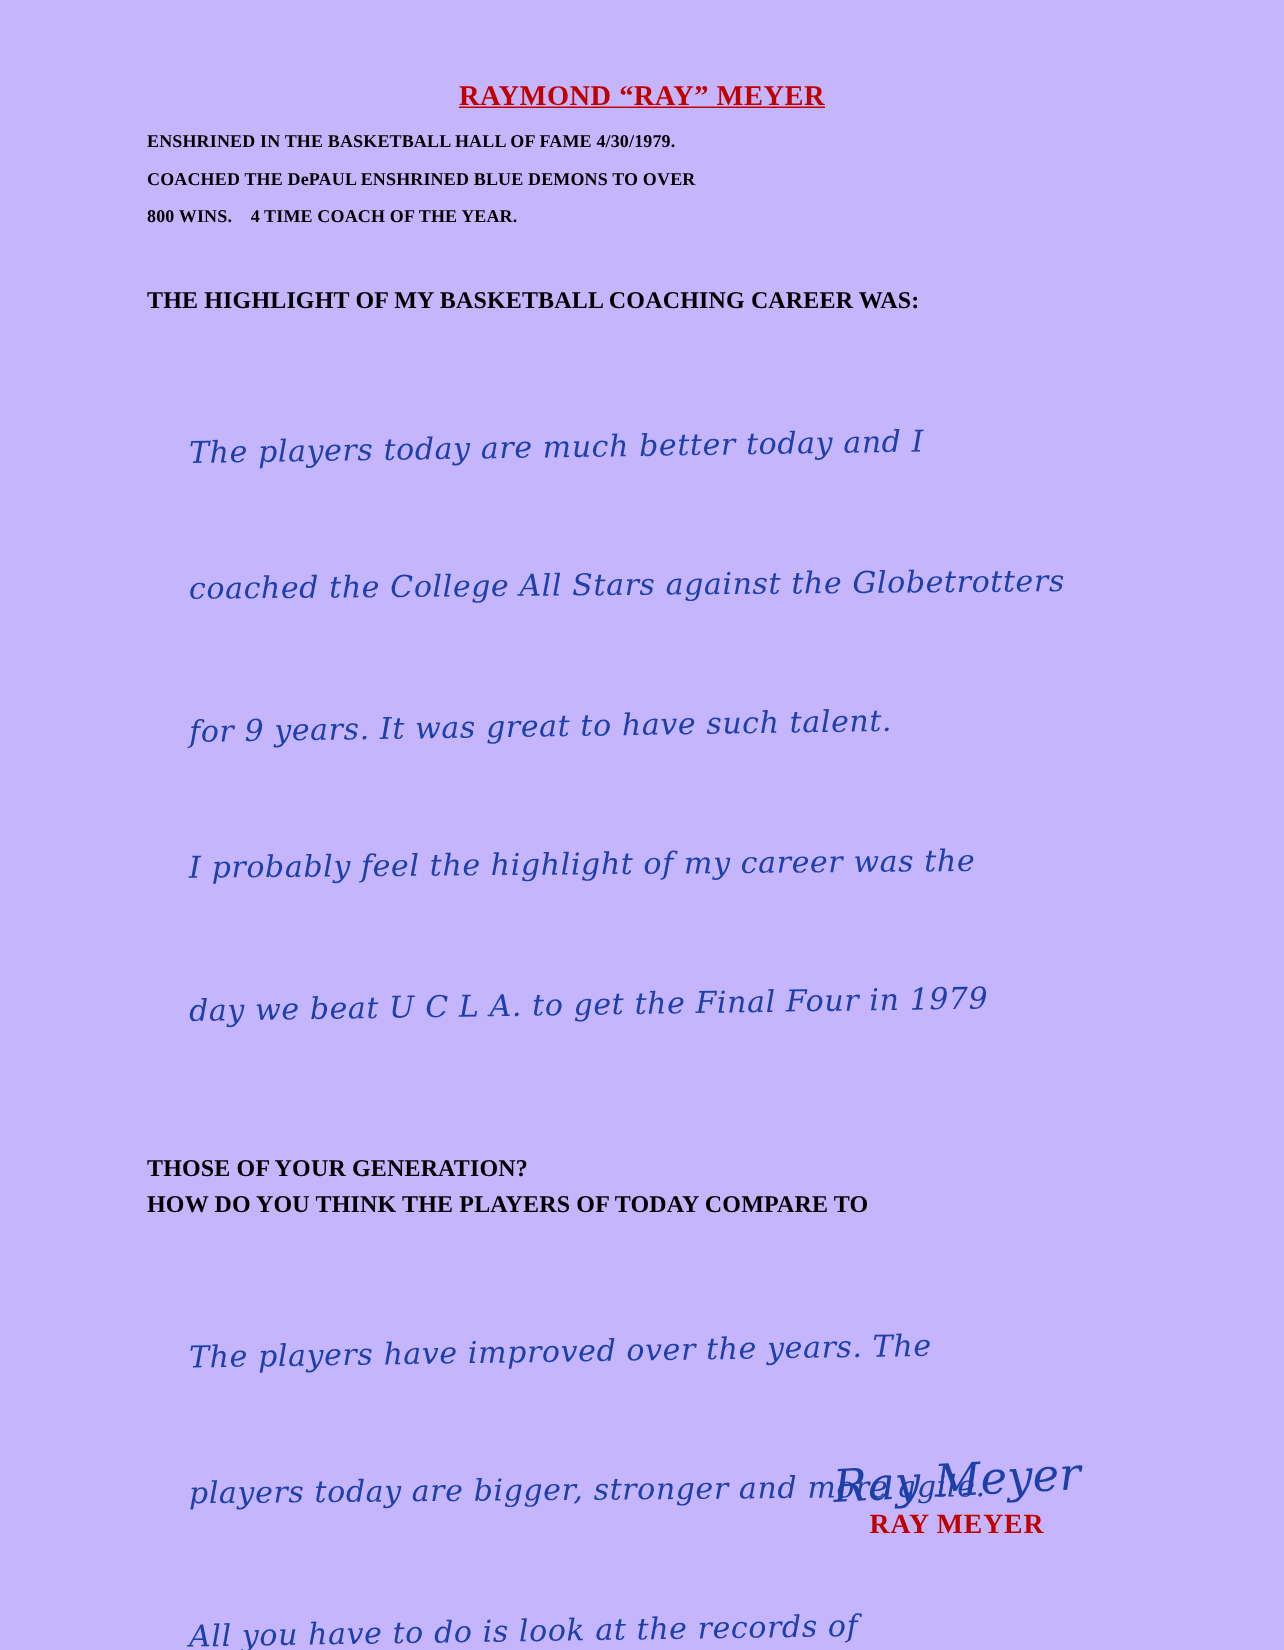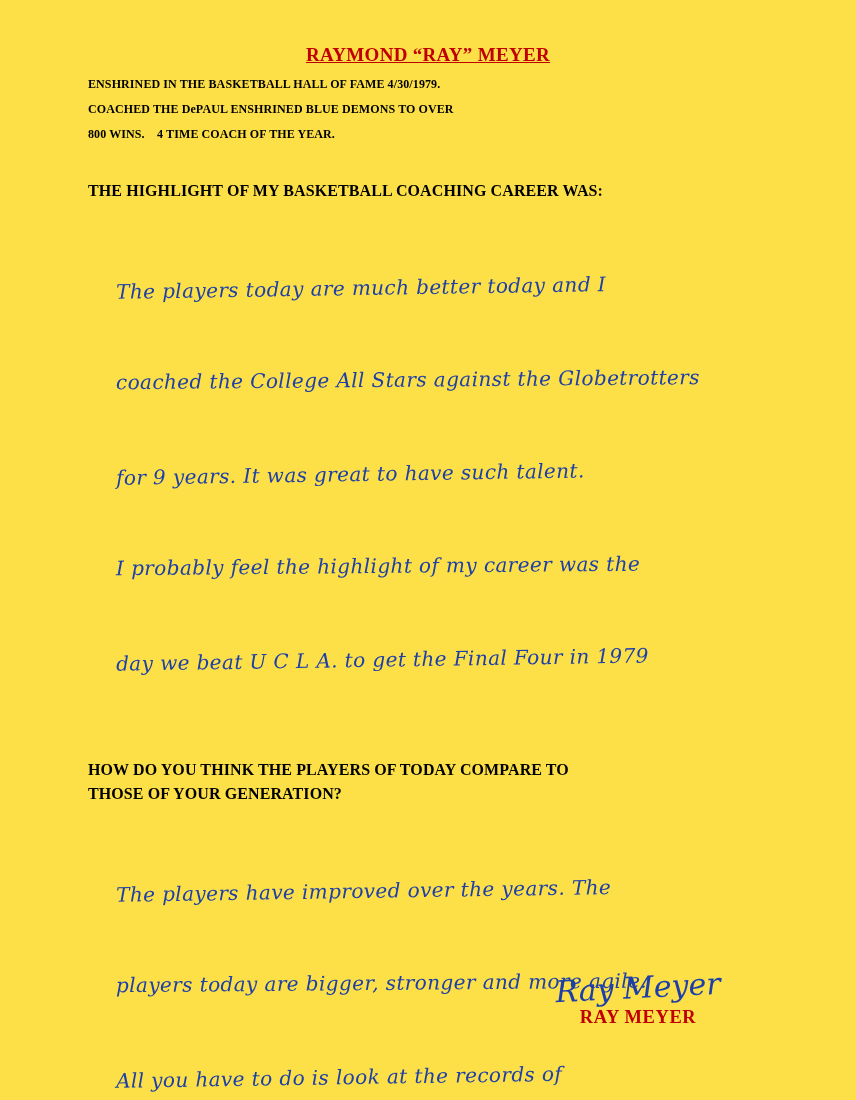--- a/index.html
+++ b/index.html
@@ -11,22 +11,22 @@
     width: 856px;
     height: 1100px;
     position: relative;
     font-family: "Liberation Serif", serif;
     color: #000000;
     overflow: hidden;
   }
   .page {
     position: absolute;
     inset: 0;
-    background: #fde047;
-    padding: 0;
+    background: #c4b5fd;
+    padding: 10px;
   }
 
   
   .doc-title {
     text-align: center;
     color: #c00000;
     font-weight: bold;
     font-size: 19px;
     letter-spacing: .3px;
     margin: 44px 0 6px 0;
@@ -110,22 +110,22 @@
 
   <div class="hand hand-block" style="margin-top:6px;">
     <span class="hl">The players today are much better today and I</span>
     <span class="hl">coached the College All Stars against the Globetrotters</span>
     <span class="hl">for 9 years. It was great to have such talent.</span>
     <span class="hl">I probably feel the highlight of my career was the</span>
     <span class="hl">day we beat U C L A. to get the Final Four in 1979</span>
   </div>
 
   <div style="height:22px"></div>
+  <div class="prompt">THOSE OF YOUR GENERATION?</div>
   <div class="prompt">HOW DO YOU THINK THE PLAYERS OF TODAY COMPARE TO</div>
-  <div class="prompt">THOSE OF YOUR GENERATION?</div>
 
   <div class="hand hand-block" style="margin-top:6px;">
     <span class="hl">The players have improved over the years. The</span>
     <span class="hl">players today are bigger, stronger and more agile.</span>
     <span class="hl">All you have to do is look at the records of</span>
     
     
   </div>
 
   <div class="sig-wrap">

